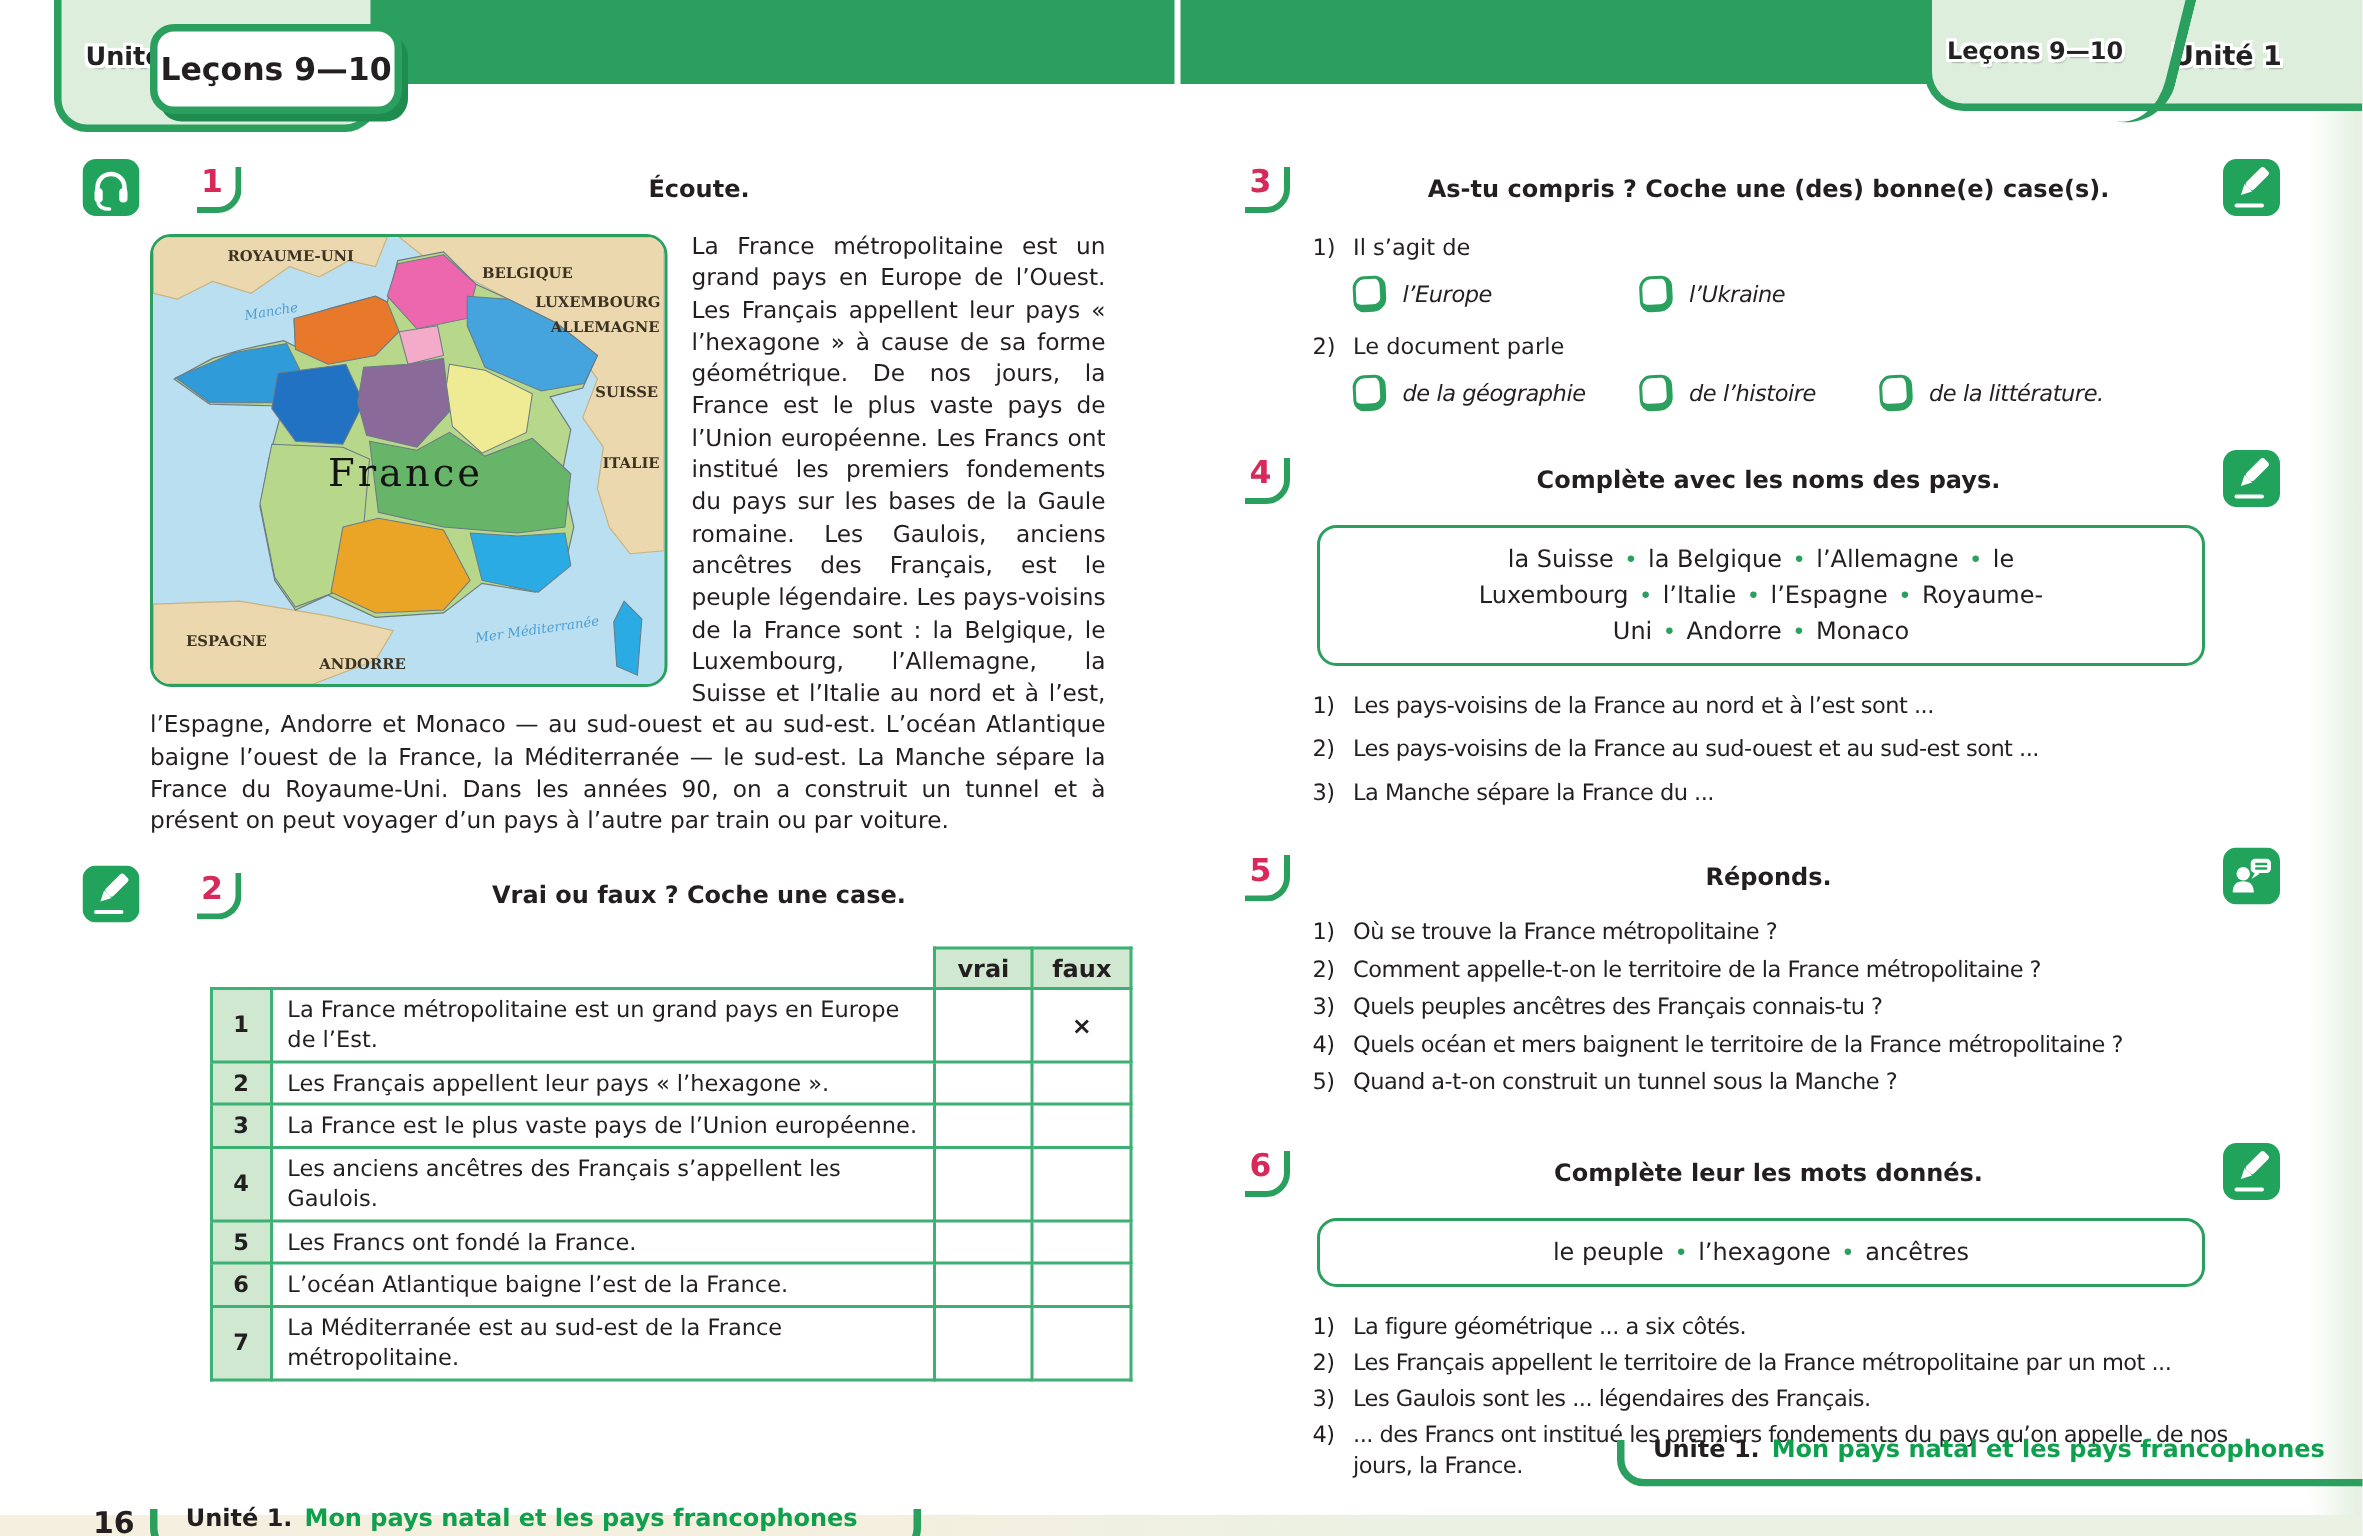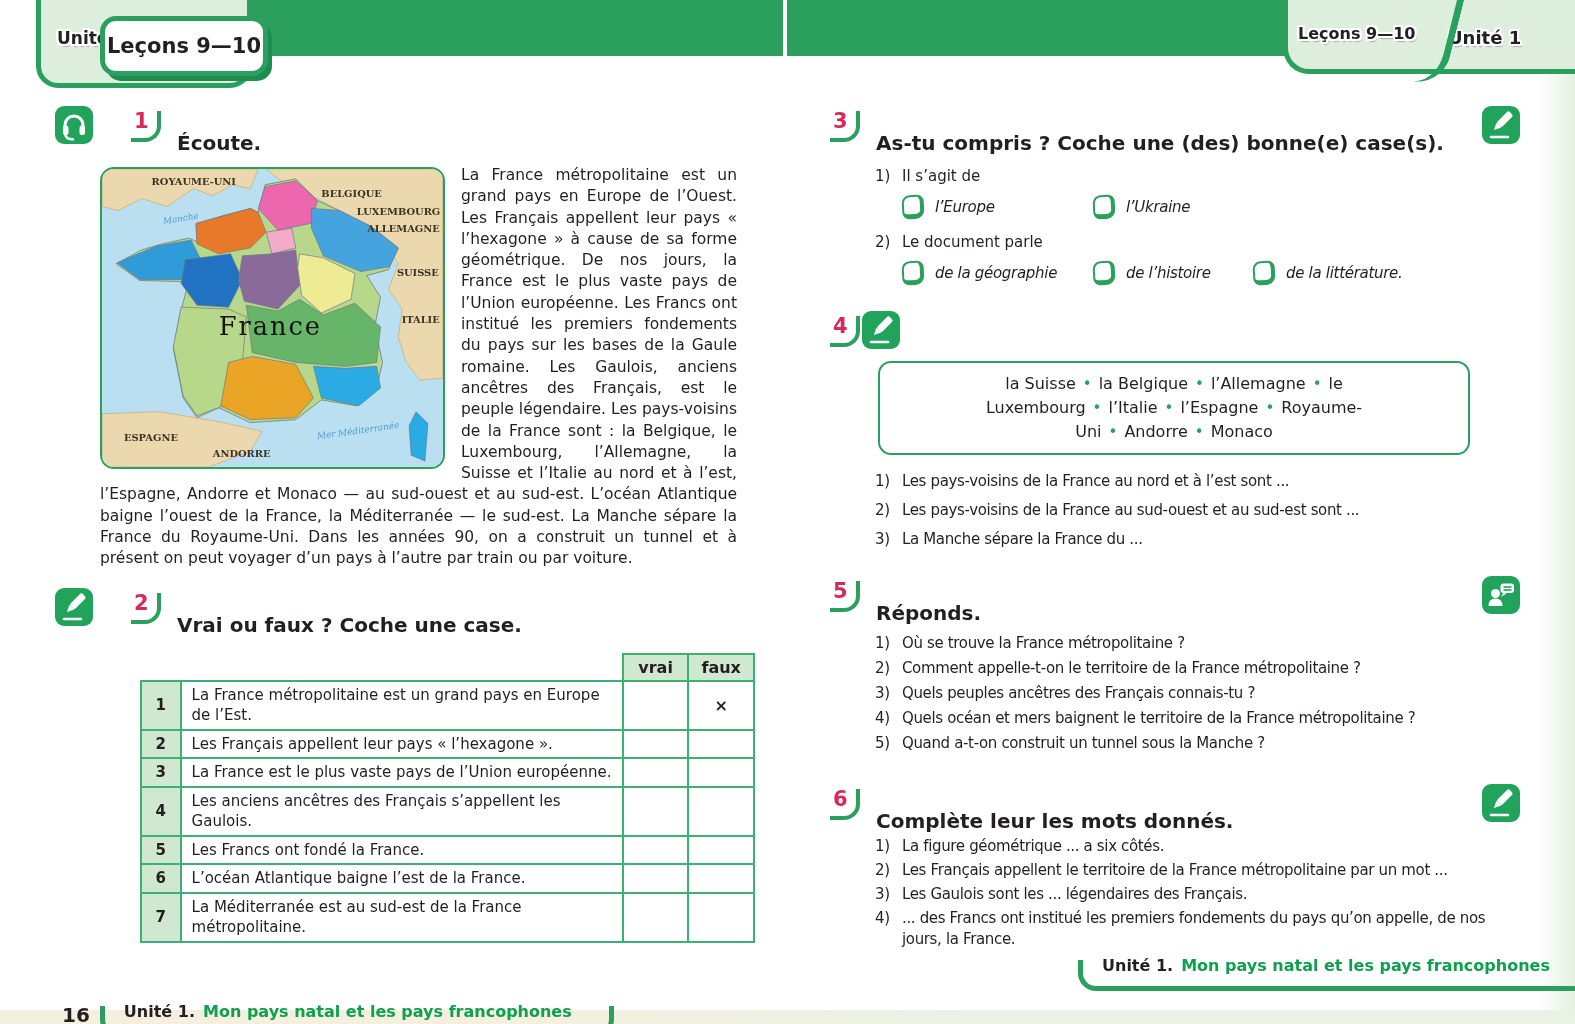--- a/index.html
+++ b/index.html
@@ -45,21 +45,21 @@
     border-right:7px solid var(--green);border-bottom-right-radius:40px;transform:rotate(14deg);}
   
   .col-left{position:absolute;left:55px;top:106px;width:700px;}
   .col-right{position:absolute;left:828px;top:106px;width:692px;}
   .ex-head{display:flex;align-items:flex-start;}
   .ex-num{position:relative;display:inline-block;width:34px;height:36px;flex:0 0 34px;}
   .ex-num b{position:absolute;left:5px;top:3px;font-size:21px;color:var(--num-red);}
   .ex-num::after{content:"";position:absolute;left:2px;top:5px;right:2px;bottom:0;
     border-right:4.5px solid var(--green);border-bottom:4.5px solid var(--green);
     border-bottom-right-radius:16px;}
-  .ex-title{font-weight:bold;font-size:20px;margin:25px 0 0 14px;flex:1;}
+  .ex-title{font-weight:bold;font-size:16px;margin:10px 0 0 14px;flex:1;text-align:center;}
   .sq-icon{width:38px;height:38px;flex:0 0 38px;}
   
   .reading{margin:10px 0 0 45px;width:637px;overflow:hidden;font-size:15.5px;
     line-height:21.3px;text-align:justify;}
   .map-wrap{float:left;width:345px;height:302px;margin:2px 16px 4px 0;
     border:2px solid var(--green);border-radius:14px;overflow:hidden;background:#badff0;}
   .map-label{font-family:"DejaVu Serif","Liberation Serif",serif;font-weight:bold;
     fill:#3c3222;font-size:10px;}
   .sea-label{font-family:"DejaVu Serif","Liberation Serif",serif;font-style:italic;
     fill:#4e9ed2;font-size:9px;}
@@ -302,20 +302,21 @@
     <span class="opt">
       <span class="cb"></span>
       <span>de la littérature.</span>
     </span>
   </div>
 
   <div class="ex-head mt26">
     <span class="ex-num">
         <b>4</b>
       </span>
+    <span class="ex-title">Complète avec les noms des pays.</span>
     <svg class="sq-icon" viewBox="0 0 38 38">
       <rect width="38" height="38" rx="9" fill="#21a35b"></rect>
       <g transform="rotate(45 19 17)">
         <rect x="15.5" y="3" width="7" height="17" rx="2" fill="#fff"></rect>
         <path d="M15.5 20 h7 l-3.5 7 z" fill="#fff"></path>
       </g>
       <path d="M9 31 L26 31" stroke="#fff" stroke-width="2.6" stroke-linecap="round"></path>
     </svg>
   </div>
   <div class="word-box"><span>la Suisse</span><span class="dot">•</span><span>la Belgique</span><span class="dot">•</span><span>l’Allemagne</span><span class="dot">•</span><span>le Luxembourg</span><span class="dot">•</span><span>l’Italie</span><span class="dot">•</span><span>l’Espagne</span><span class="dot">•</span><span>Royaume-Uni</span><span class="dot">•</span><span>Andorre</span><span class="dot">•</span><span>Monaco</span></div>
@@ -377,20 +378,21 @@
     <span class="ex-title">Complète leur les mots donnés.</span>
     <svg class="sq-icon" viewBox="0 0 38 38">
       <rect width="38" height="38" rx="9" fill="#21a35b"></rect>
       <g transform="rotate(45 19 17)">
         <rect x="15.5" y="3" width="7" height="17" rx="2" fill="#fff"></rect>
         <path d="M15.5 20 h7 l-3.5 7 z" fill="#fff"></path>
       </g>
       <path d="M9 31 L26 31" stroke="#fff" stroke-width="2.6" stroke-linecap="round"></path>
     </svg>
   </div>
+  <div class="word-box"><span>le peuple</span><span class="dot">•</span><span>l’hexagone</span><span class="dot">•</span><span>ancêtres</span></div>
   <div class="ex6-items">
     <div class="item">
       <span class="inum">1)</span>
       <span class="itext">La figure géométrique ... a six côtés.</span>
     </div>
     <div class="item">
       <span class="inum">2)</span>
       <span class="itext">Les Français appellent le territoire de la France métropolitaine par un mot ...</span>
     </div>
     <div class="item">

